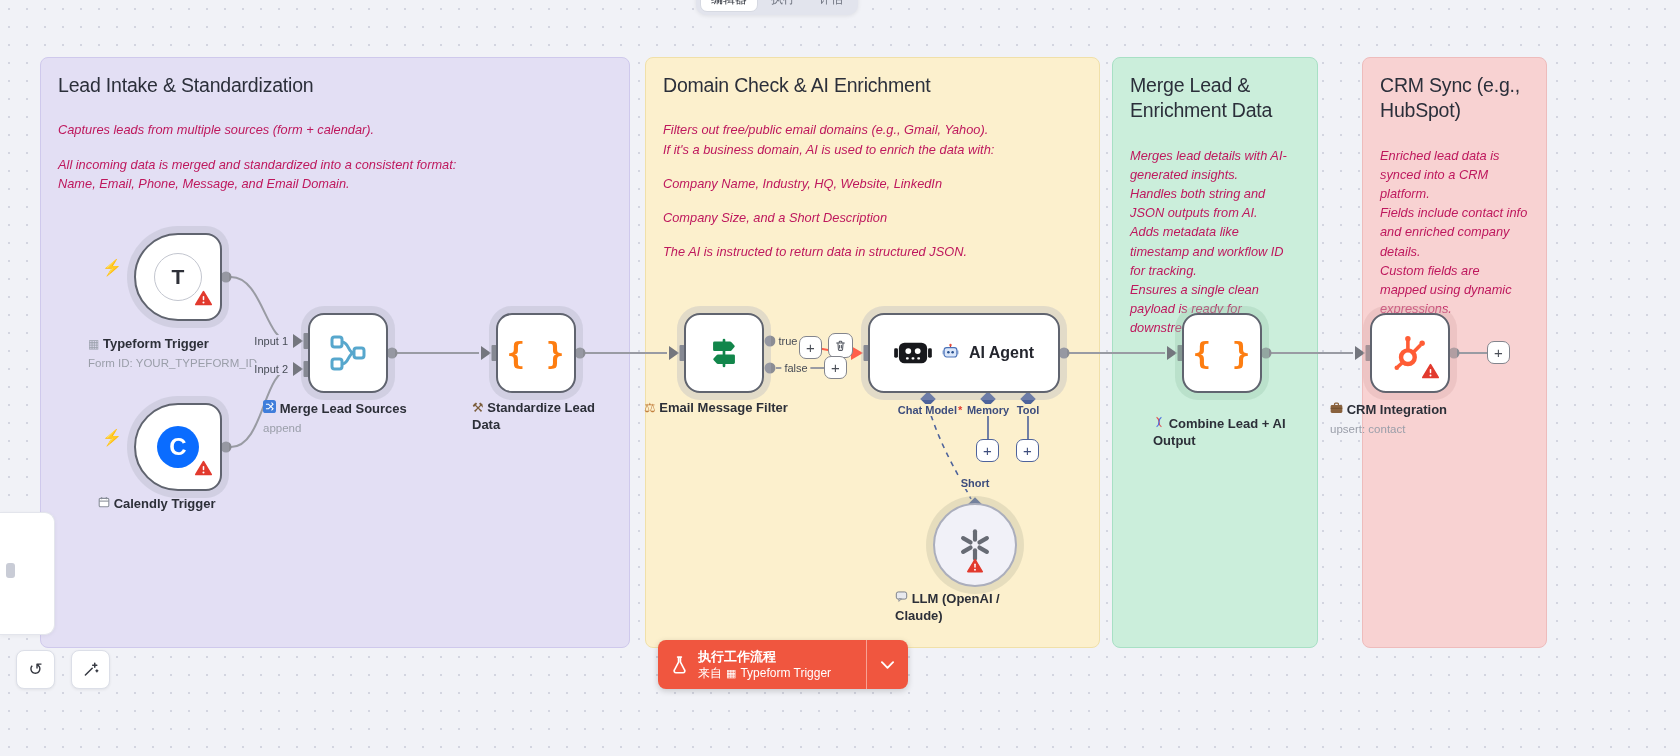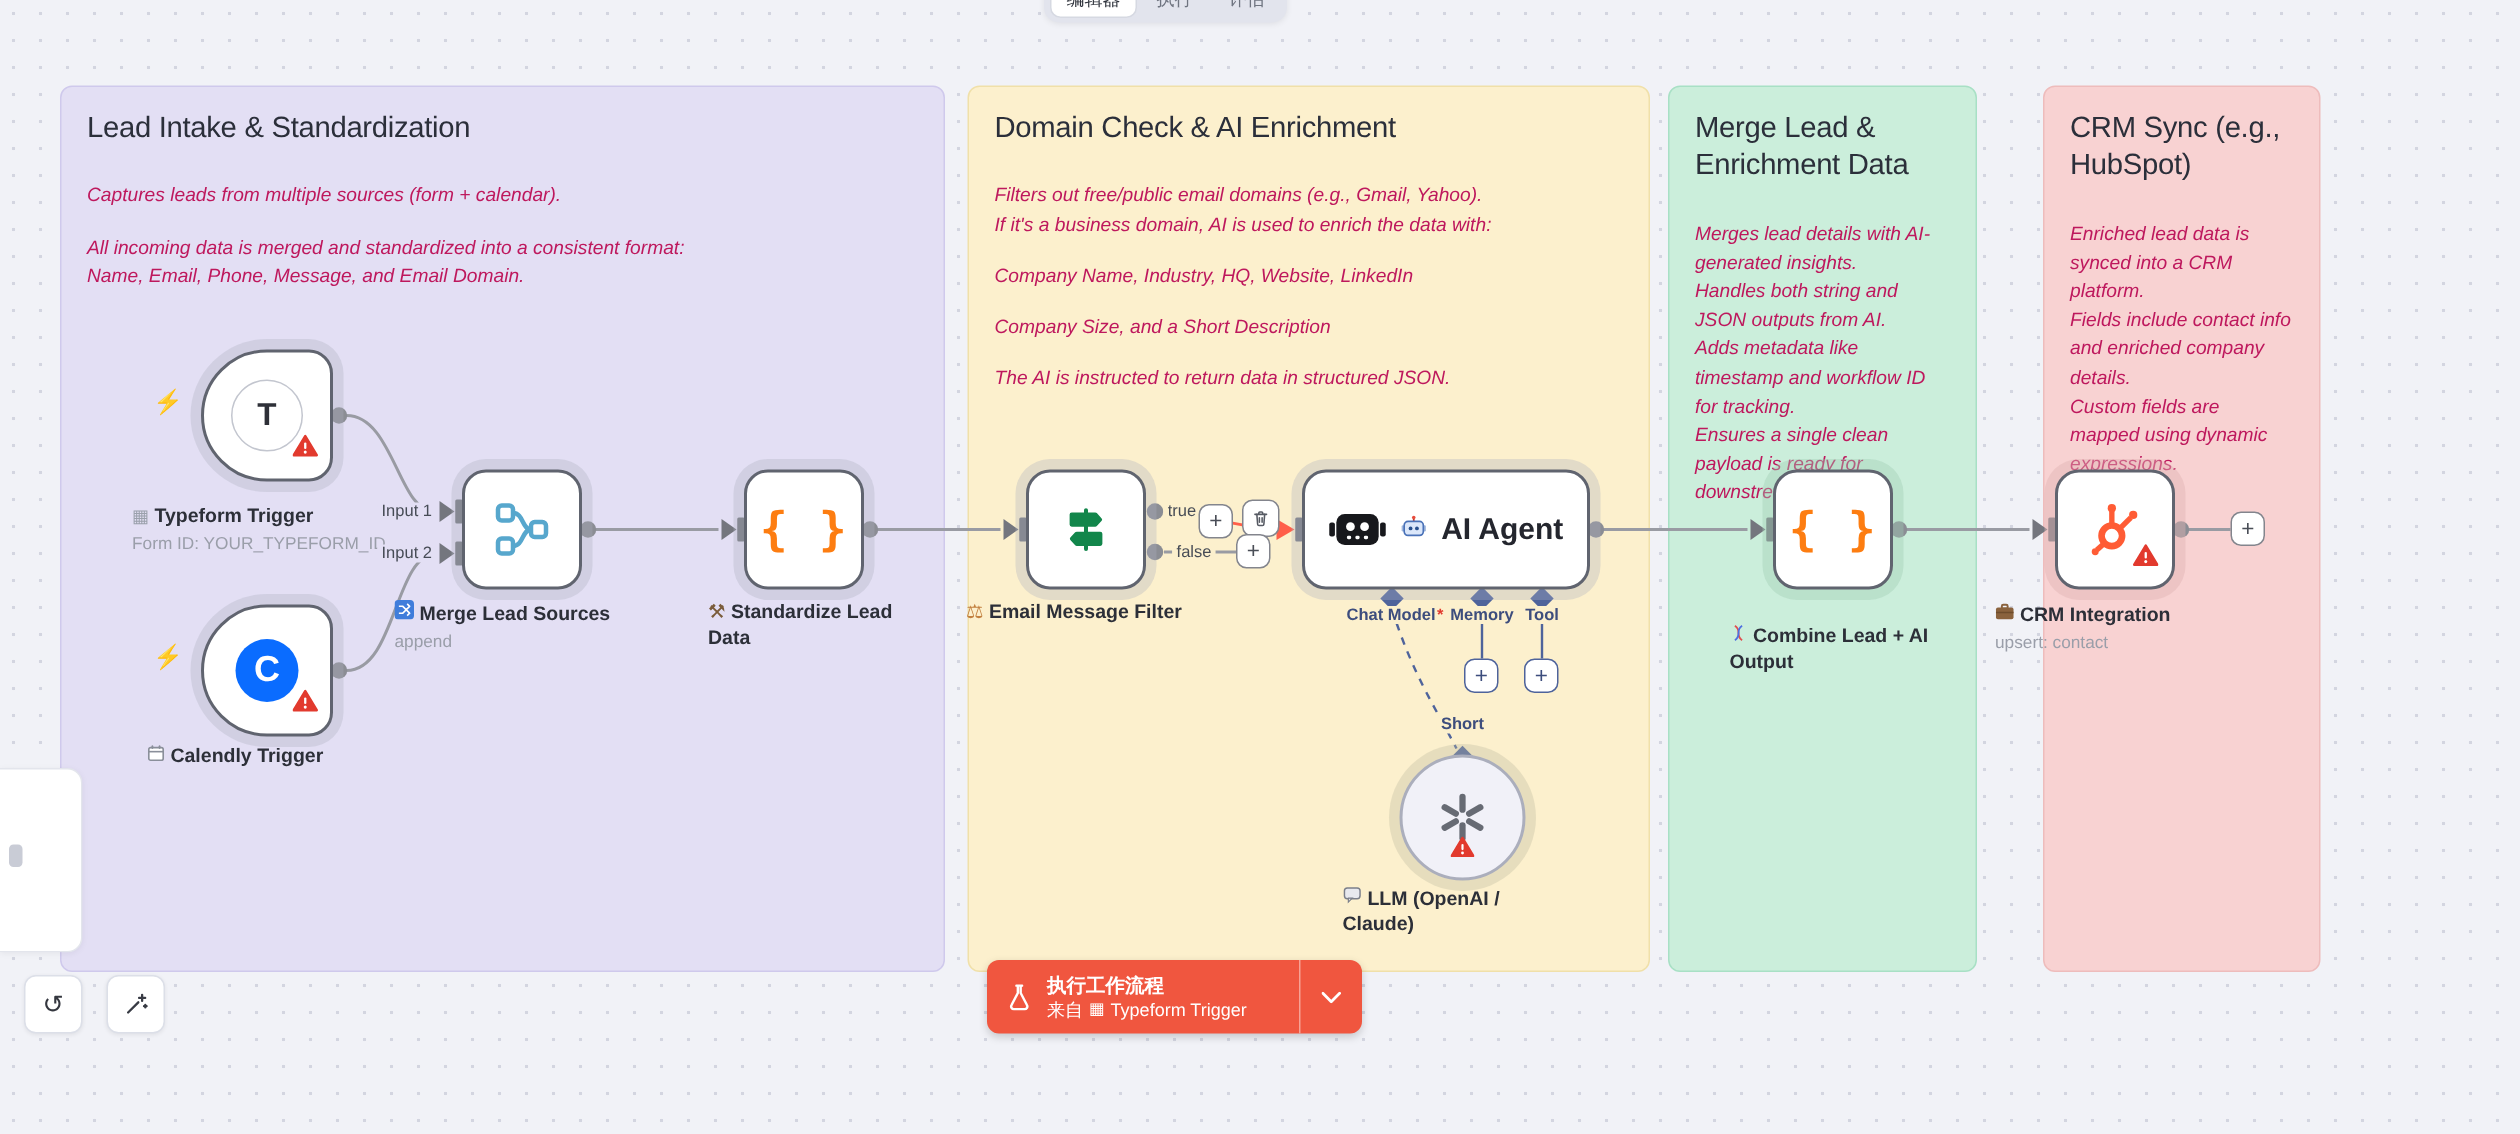--- a/index.html
+++ b/index.html
@@ -274,21 +274,21 @@
       <svg width="17" height="16" viewBox="0 0 20 18">
           <line x1="10" y1="5" x2="10" y2="2.6" stroke="#c0392b" stroke-width="1.4"></line>
           <circle cx="10" cy="2" r="1.4" fill="#e74c3c"></circle>
           <rect x="0.5" y="8" width="2" height="5" rx="1" fill="#9fb6dc"></rect>
           <rect x="17.5" y="8" width="2" height="5" rx="1" fill="#9fb6dc"></rect>
           <rect x="2.5" y="5" width="15" height="11" rx="3" fill="#dbe7fa" stroke="#4a72b8" stroke-width="1.3"></rect>
           <circle cx="7.5" cy="10.5" r="1.5" fill="#274f8d"></circle>
           <circle cx="12.5" cy="10.5" r="1.5" fill="#274f8d"></circle>
         </svg>
     </span>
-    <span style="font-size:20px;font-weight:600;color:#24262e;">AI Agent</span>
+    <span style="font-size:16px;font-weight:600;color:#24262e;">AI Agent</span>
   </div>
   <div class="pill pill-indigo" style="left:930px;top:410px;background:#fcf0cd;text-align:right;"><span>Chat Model</span><span class="req">*</span></div>
   <div class="pill pill-indigo" style="left:988px;top:410px;background:#fcf0cd;">Memory</div>
   <div class="pill pill-indigo" style="left:1028px;top:410px;background:#fcf0cd;">Tool</div>
   <div class="sq-btn plus indigo" style="left:976px;top:439px;width:23px;height:23px;">+</div>
   <div class="sq-btn plus indigo" style="left:1016px;top:439px;width:23px;height:23px;">+</div>
   <div class="pill pill-indigo" style="left:975px;top:483px;background:#fcf0cd;">Short</div>
 
   <div class="node circle-node" style="left:933px;top:503px;width:84px;height:84px;">
     <svg width="38" height="38" viewBox="0 0 40 40">

